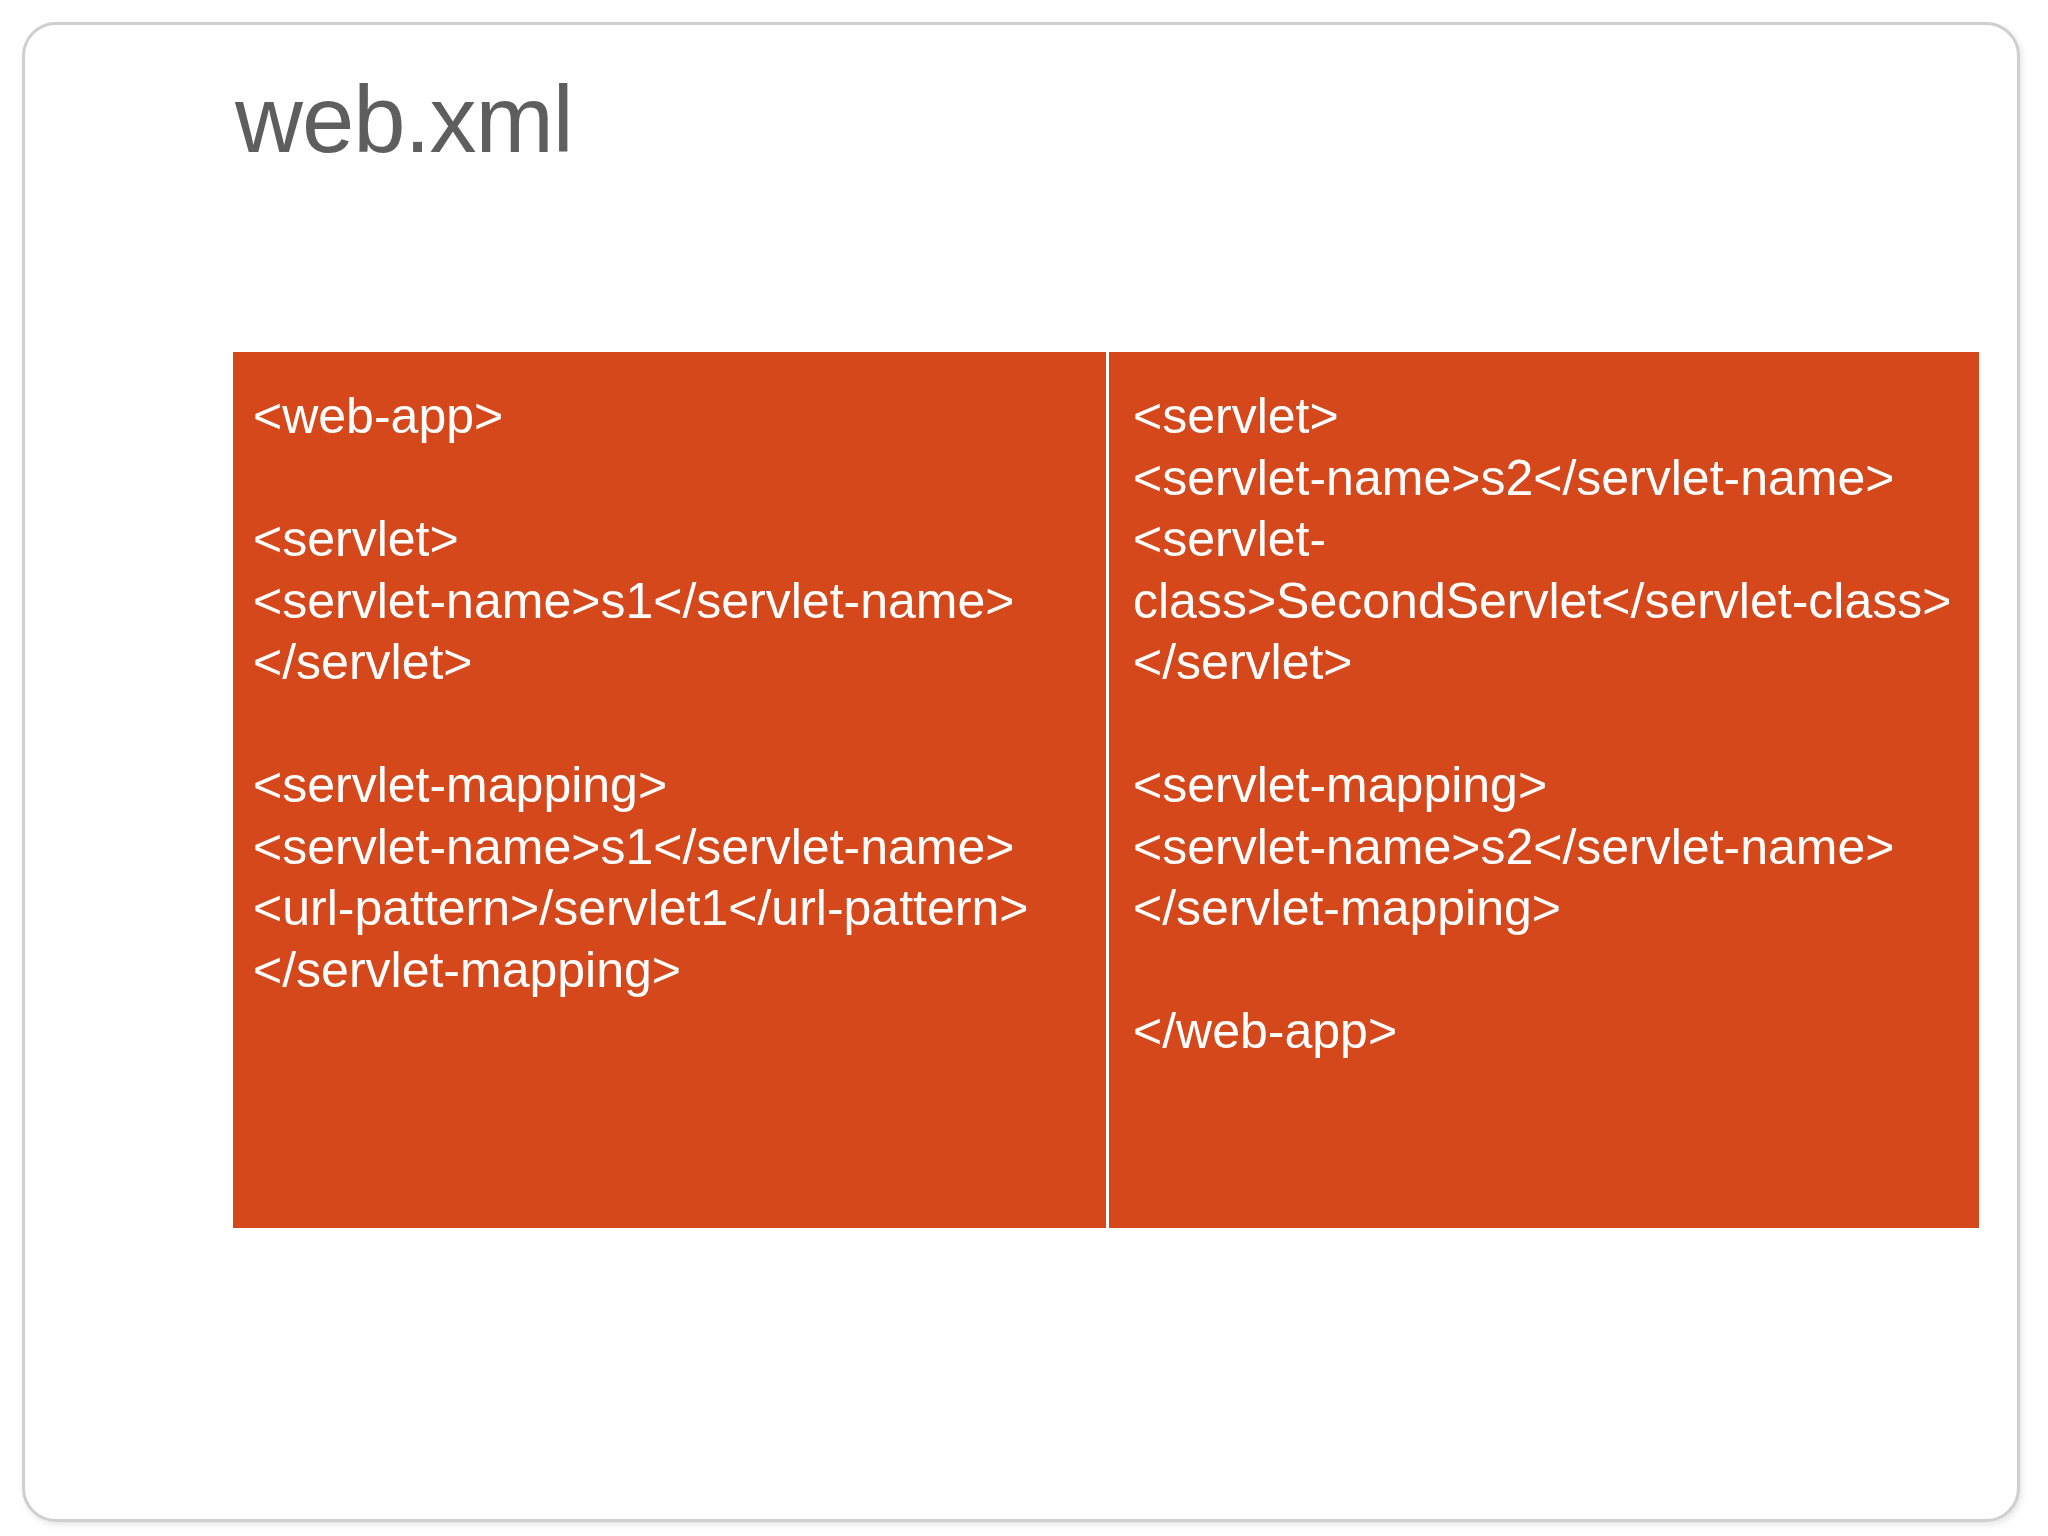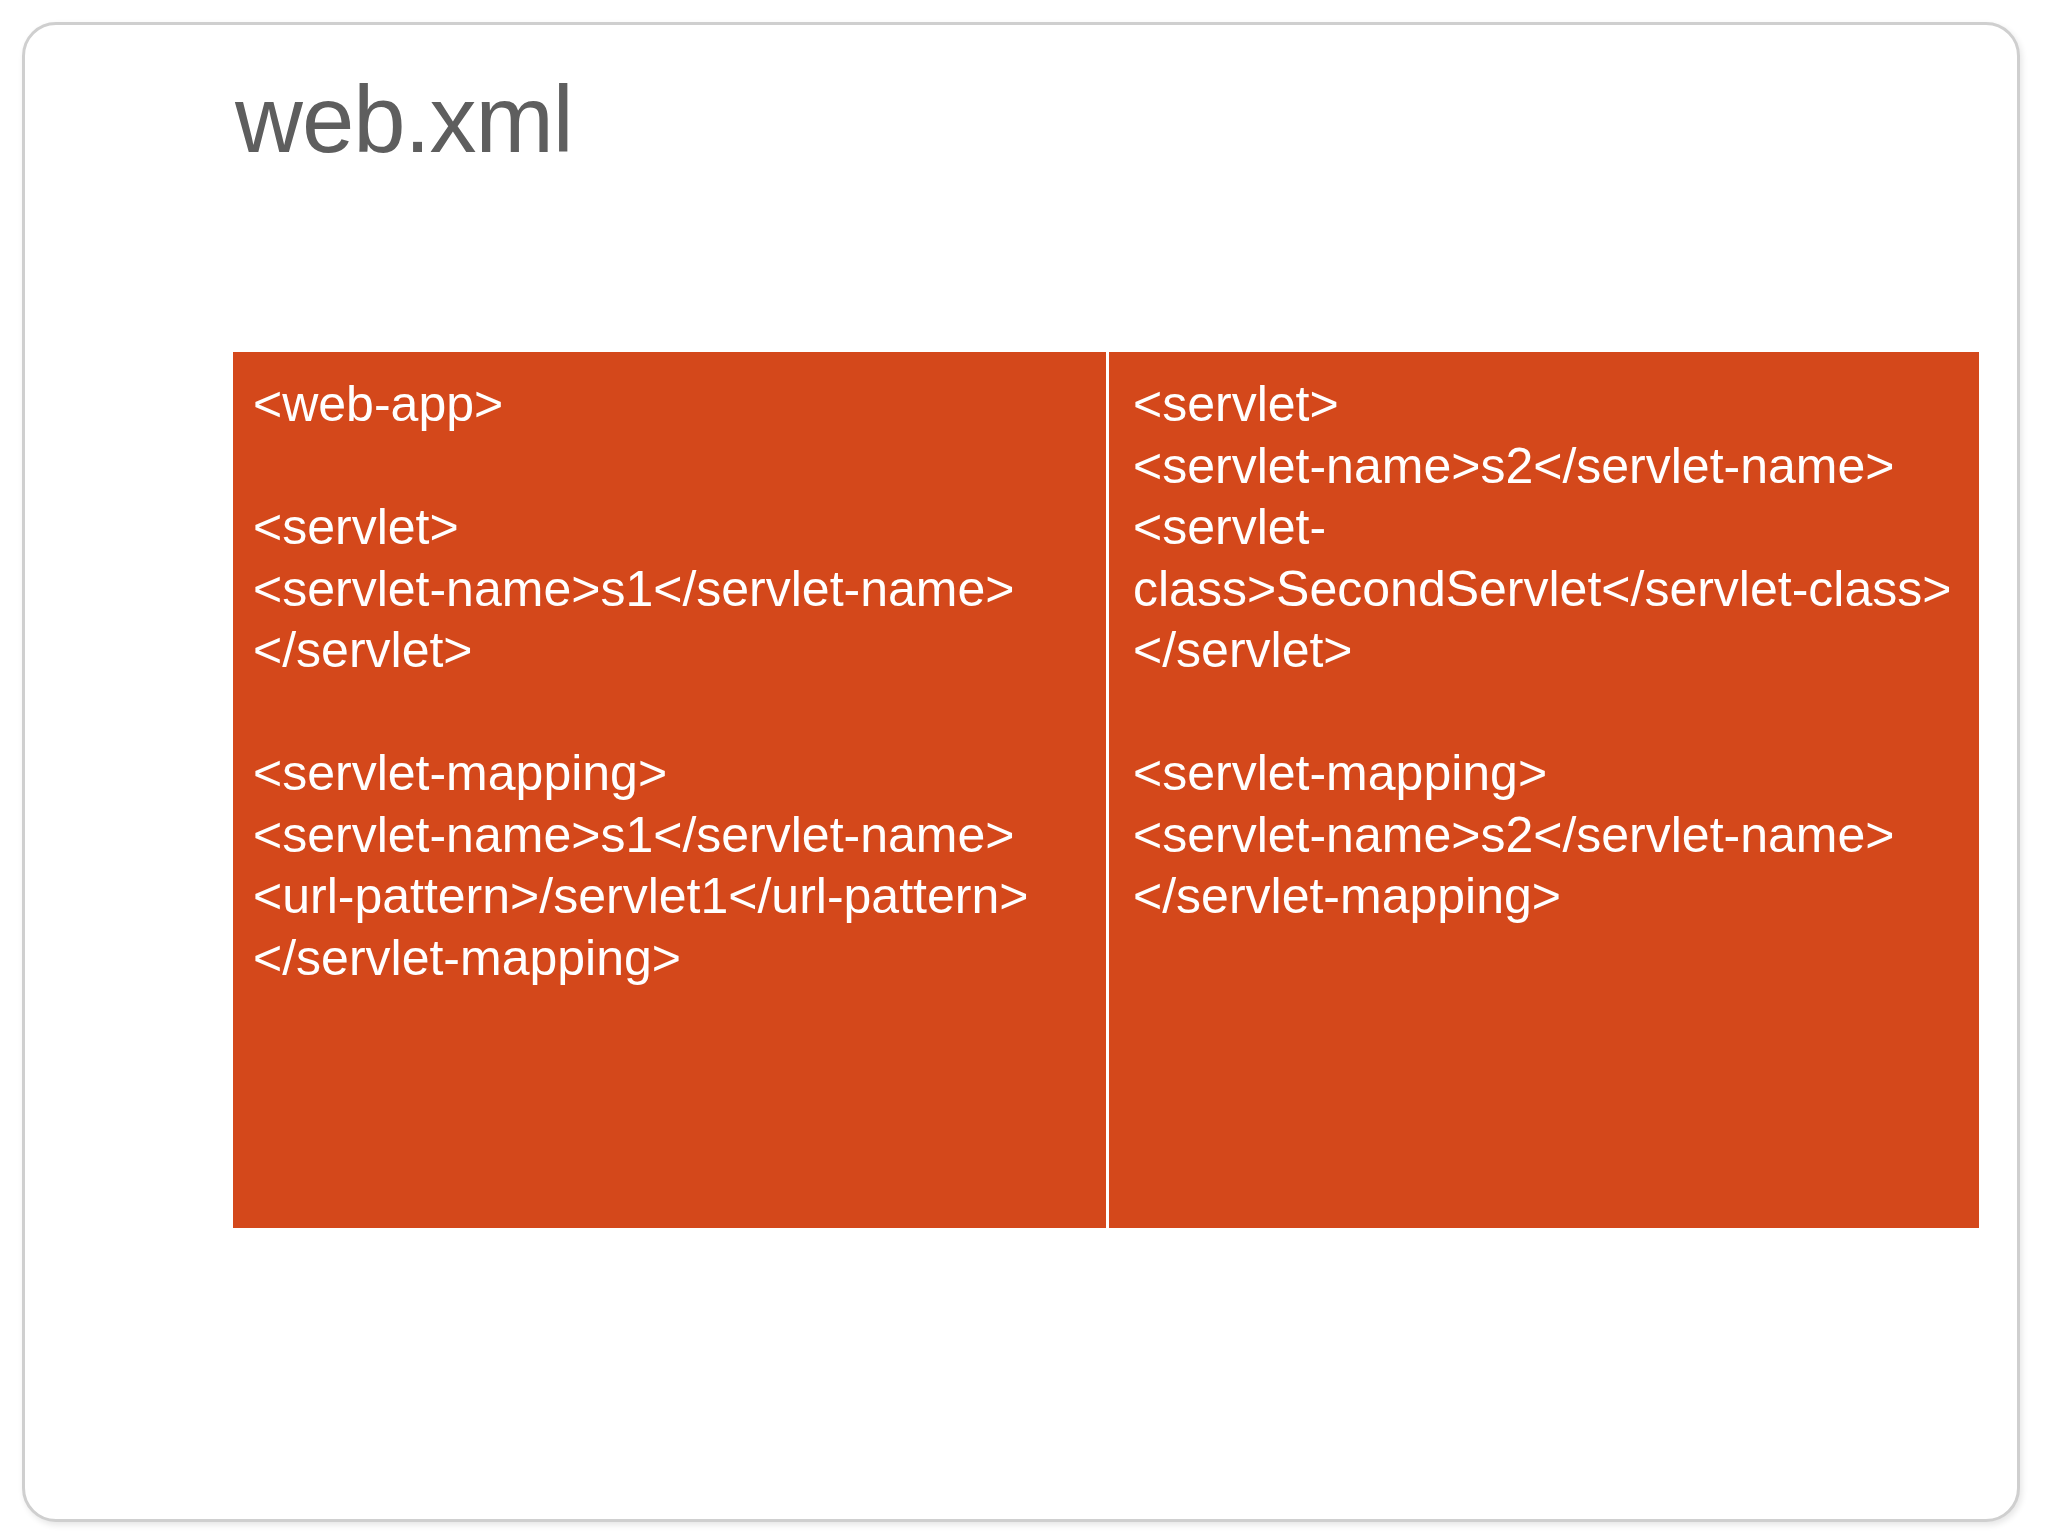--- a/index.html
+++ b/index.html
@@ -49,21 +49,21 @@
     left: 208px;
     top: 327px;
     width: 1746px;
     height: 876px;
     background: #d4481b;
     display: flex;
     box-sizing: border-box;
   }
   .code-col {
     box-sizing: border-box;
-    padding: 22px 18px 0 20px;
+    padding: 34px 18px 0 20px;
     flex: 0 0 50%;
     max-width: 50%;
   }
   .code-col.right {
     border-left: 3px solid #ffffff;
     padding-left: 24px;
   }
 
   .code-line {
     color: #ffffff;
@@ -106,17 +106,18 @@
     <div class="code-col right">
         <div class="code-line">&lt;servlet&gt;</div>
         <div class="code-line">&lt;servlet-name&gt;s2&lt;/servlet-name&gt;</div>
         <div class="code-line">&lt;servlet-<b>class</b>&gt;SecondServlet&lt;/servlet-<b>class</b>&gt;</div>
         <div class="code-line">&lt;/servlet&gt;</div>
         <div class="code-line blank"></div>
         <div class="code-line">&lt;servlet-mapping&gt;</div>
         <div class="code-line">&lt;servlet-name&gt;s2&lt;/servlet-name&gt;</div>
         <div class="code-line">&lt;/servlet-mapping&gt;</div>
         <div class="code-line blank"></div>
+        <div class="code-line">&lt;/web-app&gt;</div>
       </div>
 
   </div>
 
 </div>
 
 </body></html>

